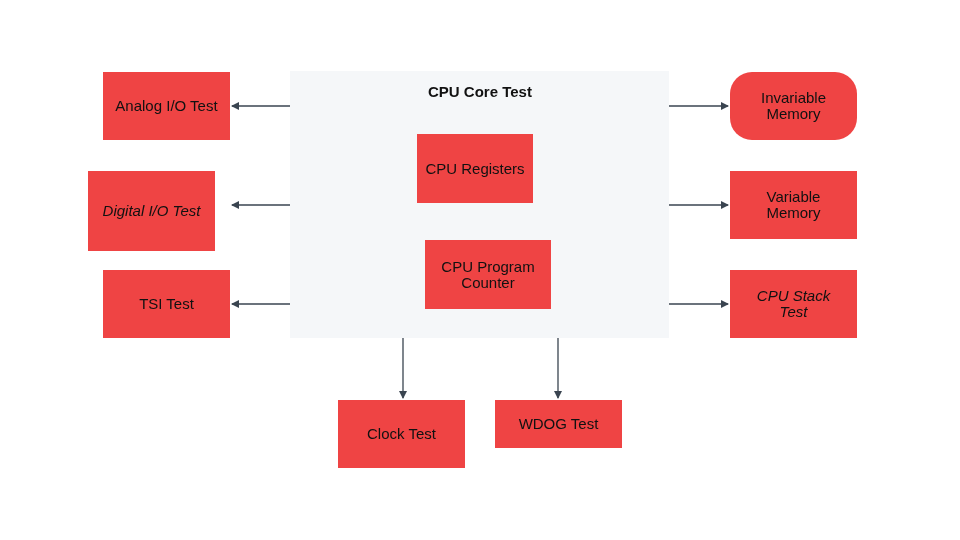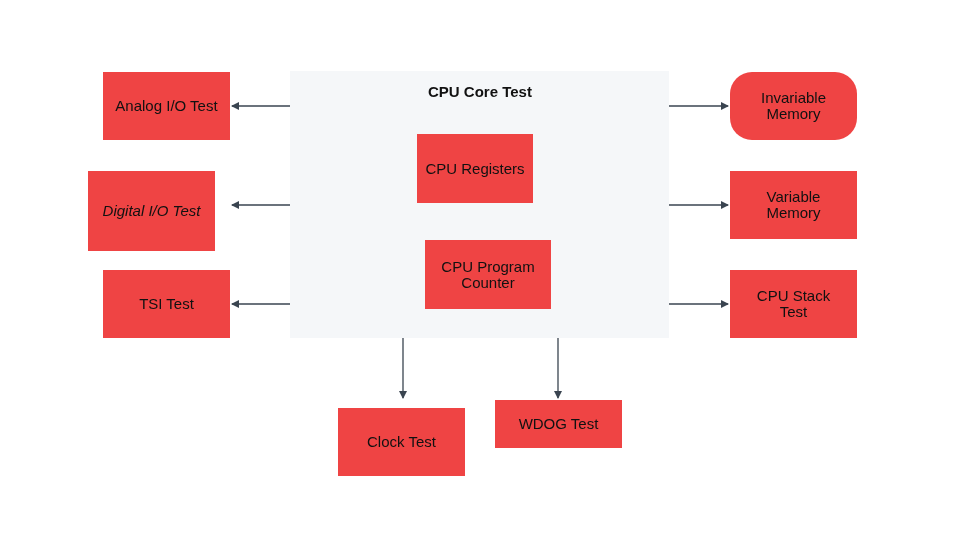--- a/index.html
+++ b/index.html
@@ -30,24 +30,24 @@
     <span>Digital I/O Test</span>
   </div>
 <div class="box" style="left:103px;top:270px;width:127px;height:68px;text-align:center;">
     <span>TSI Test</span>
   </div>
 
 <div class="box" style="left:730px;top:72px;width:127px;height:68px;white-space:pre-line;border-radius:22px;"><span>Invariable
 Memory</span></div>
 <div class="box" style="left:730px;top:171px;width:127px;height:68px;white-space:pre-line;"><span>Variable
 Memory</span></div>
-<div class="box" style="left:730px;top:270px;width:127px;height:68px;white-space:pre-line;"><span>CPU Stack
+<div class="box" style="left:730px;top:270px;width:127px;height:68px;white-space:pre-line;font-style:italic;"><span>CPU Stack
 Test</span></div>
 
-<div class="box" style="left:338px;top:400px;width:127px;height:68px;margin-top:8px;">
+<div class="box" style="left:338px;top:400px;width:127px;height:68px;">
     <span>Clock Test</span>
   </div>
 <div class="box" style="left:495px;top:400px;width:127px;height:48px;">
     <span>WDOG Test</span>
   </div>
 
 <svg class="arrows" width="960" height="540">
   <defs>
     <marker id="ah" markerWidth="8" markerHeight="8" refX="7" refY="4" orient="auto" markerUnits="userSpaceOnUse">
       <path d="M0,0 L8,4 L0,8 z" fill="#3a4450"></path>

